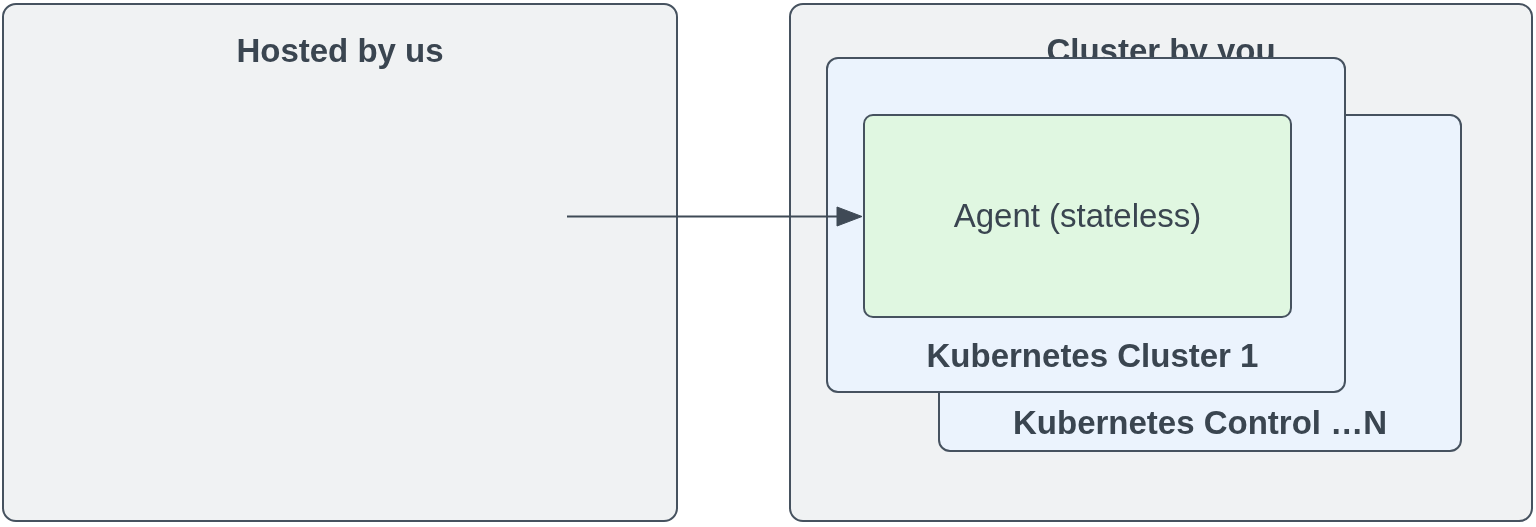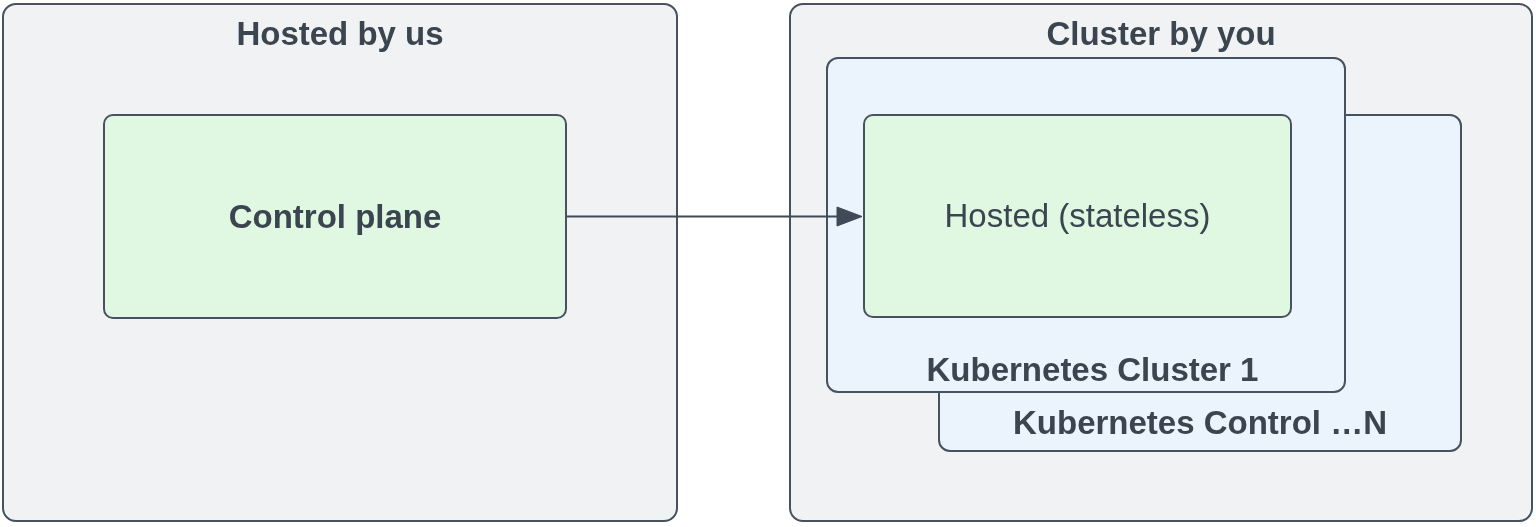--- a/index.html
+++ b/index.html
@@ -17,21 +17,21 @@
   }
   .group {
     position: absolute;
     background: var(--group-fill, #f0f2f3);
     border: 2px solid var(--border, #46525f);
     border-radius: 14px;
     box-sizing: border-box;
   }
   .group-title {
     position: absolute;
-    top: 9px;
+    top: 26px;
     left: 0;
     right: 0;
     text-align: center;
     font-weight: bold;
     font-size: 33px;
     line-height: 40px;
     color: var(--text, #3a4550);
   }
   .cluster {
     position: absolute;
@@ -66,58 +66,55 @@
   .node-green.bold { font-weight: bold; }
 
   
   #group-us   { left: 2px;   top: 3px;   width: 676px; height: 519px; z-index: 0; }
   #node-control-plane { left: 103px; top: 114px; width: 464px; height: 205px; z-index: 3; }
 
   #group-you  { left: 789px; top: 3px;   width: 744px; height: 519px; z-index: 0; }
   #cluster-n  { left: 938px; top: 114px; width: 524px; height: 338px; z-index: 1; }
   #cluster-n .cluster-label { bottom: 8px; }
   #cluster-1  { left: 826px; top: 57px;  width: 520px; height: 336px; z-index: 2; }
-  #cluster-1 .cluster-label { bottom: 2px; margin-left: 13px; }
+  #cluster-1 .cluster-label { bottom: 16px; margin-left: 13px; }
   #node-agent { left: 863px; top: 114px; width: 429px; height: 204px; z-index: 3; }
 
   #arrow-svg {
     position: absolute;
     left: 0; top: 0;
     width: 1536px; height: 527px;
     z-index: 4;
     pointer-events: none;
   }
 </style>
 </head>
 <body>
 
 <div class="stage">
 
   <div class="group" id="group-us">
     <div class="group-title">Hosted by us</div>
   </div>
 
-  <div class="node-green bold" id="node-control-plane">
-    <span>Control plane</span>
-  </div>
 
   <div class="group" id="group-you">
     <div class="group-title">Cluster by you</div>
   </div>
 
   <div class="cluster" id="cluster-n">
     <div class="cluster-label">Kubernetes Control …N</div>
   </div>
 
   <div class="cluster" id="cluster-1">
     <div class="cluster-label">Kubernetes Cluster 1</div>
   </div>
 
   <div class="node-green" id="node-agent">
-    <span>Hosted (stateless)</span>
+    <span>Agent (stateless)</span>
   </div>
 
   <svg id="arrow-svg" viewBox="0 0 1536 527" xmlns="http://www.w3.org/2000/svg">
     <line x1="567" y1="216.5" x2="839" y2="216.5" stroke="#3f4a56" stroke-width="2"></line>
     <polygon points="837,207 862,216.5 837,226" fill="#3f4a56" stroke="#3f4a56" stroke-width="1"></polygon>
   </svg>
 
 </div>
 
 </body></html>

